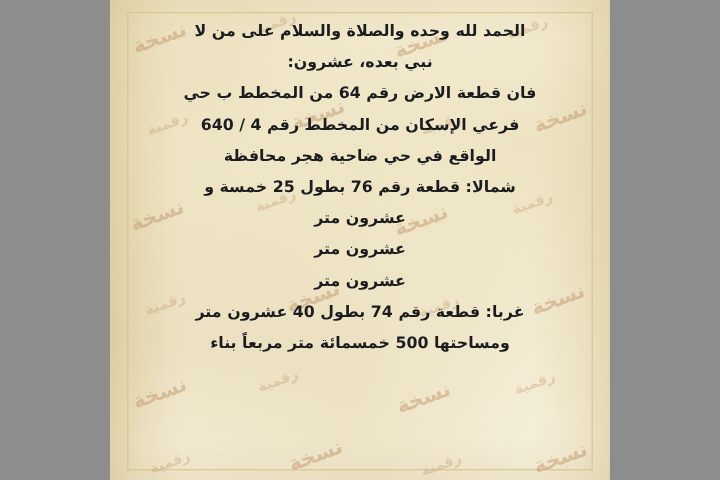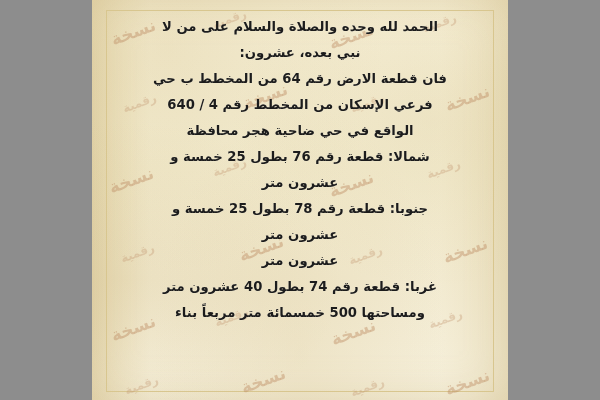--- a/index.html
+++ b/index.html
@@ -150,21 +150,20 @@
       </div>
 
     <div class="doc-body">
         <p class="tight">الحمد لله وحده والصلاة والسلام على من لا</p>
         <p class="tight">نبي بعده، عشرون:</p>
         <p class="tight">فان قطعة الارض رقم 64 من المخطط ب حي</p>
         <p class="tight">فرعي الإسكان من المخطط رقم 4 / 640</p>
         <p class="tight">الواقع في حي ضاحية هجر محافظة</p>
         <p class="tight">شمالا: قطعة رقم 76 بطول 25 خمسة و</p>
         <p class="tight">عشرون متر</p>
-        <p class="tight">جنوبا: قطعة رقم 78 بطول 25 خمسة و</p>
         <p class="tight">عشرون متر</p>
         <p class="tight">عشرون متر</p>
         <p class="tight">غربا: قطعة رقم 74 بطول 40 عشرون متر</p>
         <p class="tight">ومساحتها 500 خمسمائة متر مربعاً بناء</p>
       </div>
 
   </div>
 </div>
 
 </body></html>

